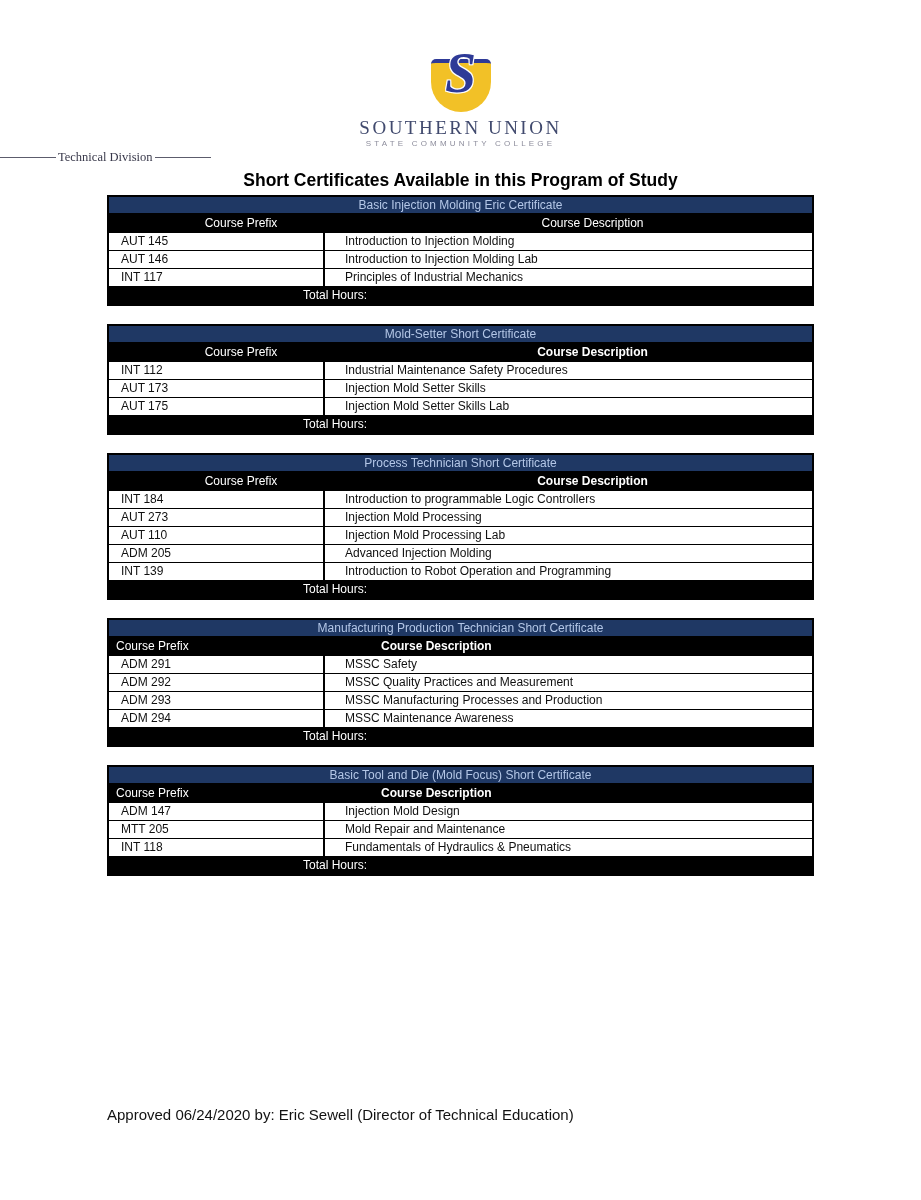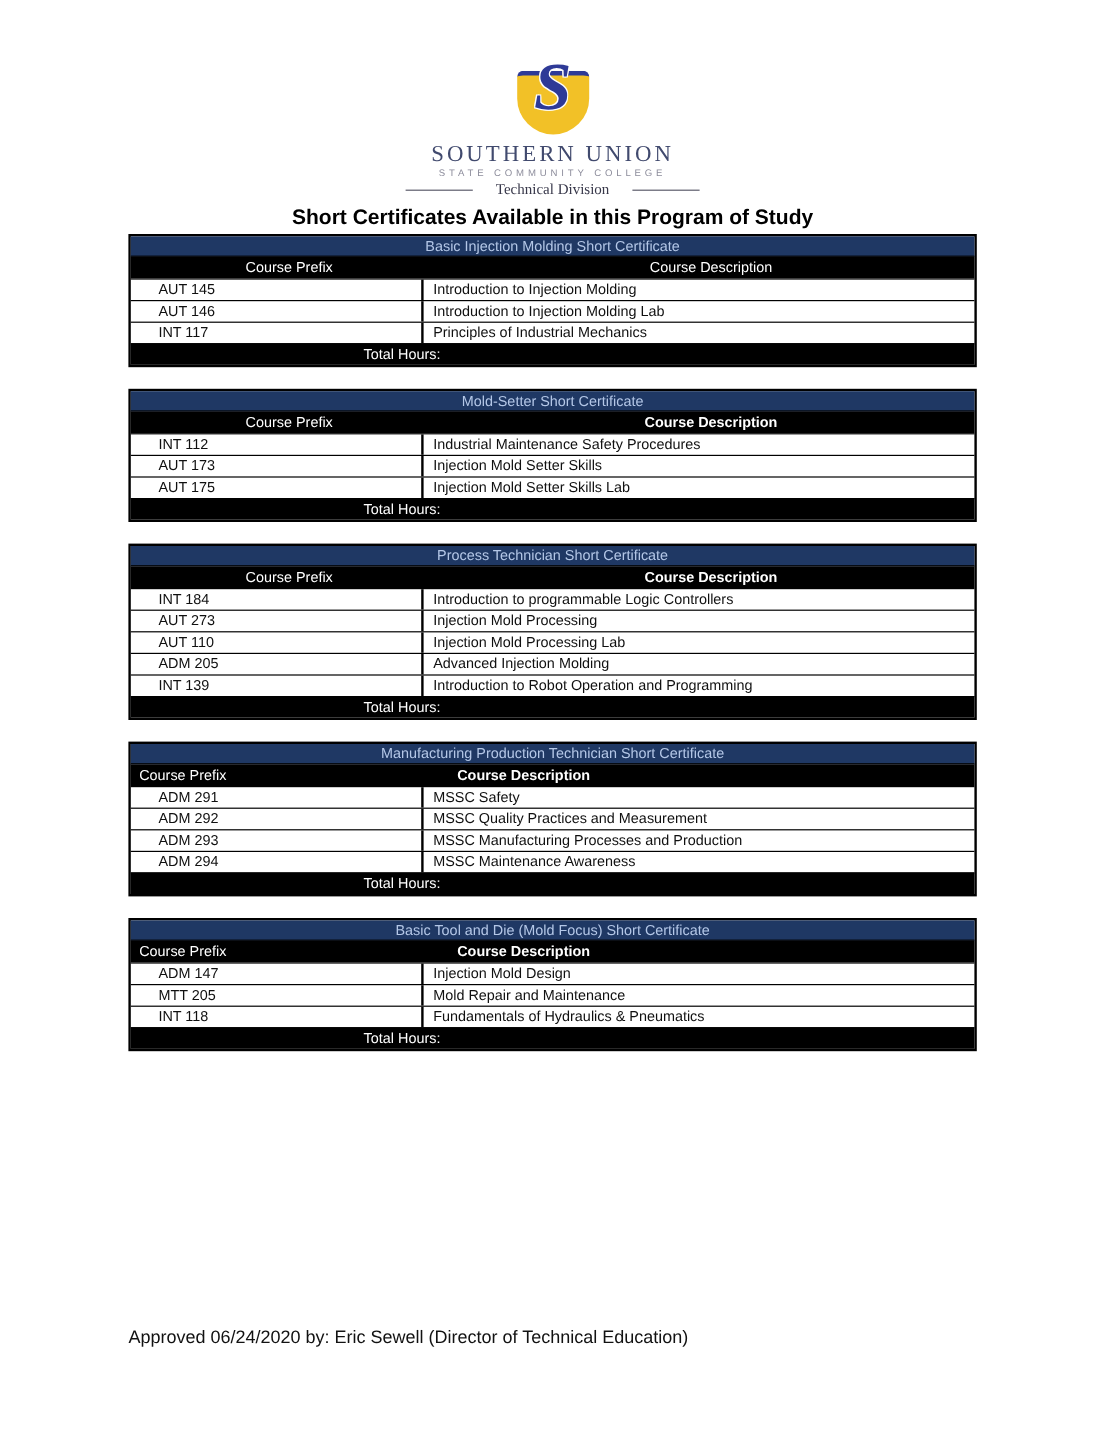--- a/index.html
+++ b/index.html
@@ -24,21 +24,21 @@
     text-shadow:-1px -1px 0 #fdfdfd, 1px -1px 0 #fdfdfd, -1px 1px 0 #fdfdfd, 1px 1px 0 #fdfdfd;
   }
   .college-name {
     margin-top:1px; font-family:"Liberation Serif", serif; font-size:19px;
     letter-spacing:2.5px; color:#414a6e;
   }
   .college-sub {
     margin-top:0px; font-family:Liberation Sans, sans-serif; font-size:8px;
     letter-spacing:3.2px; color:#8d8d9c;
   }
-  .division-row { display:flex; align-items:center; justify-content:center; gap:19px; margin-top:2px; }
+  .division-row { display:flex; align-items:center; justify-content:flex-start; gap:2px; margin-top:2px; }
   .division-line { width:56px; height:1px; background:#5c5c6c; }
   .division-text { font-family:"Liberation Serif", serif; font-size:12.5px; color:#38384a; }
 
   
   .page-title { text-align:center; font-size:17.5px; font-weight:bold; color:#000; margin-top:5px; }
 
   
   .tables { position:absolute; left:107px; top:195px; width:707px; }
   .cert-table { border:2px solid #000; margin-bottom:18px; background:#fff; }
   .t-title {
@@ -46,22 +46,22 @@
     line-height:16px; text-align:center; border-bottom:1px solid #000;
   }
   .t-head { display:flex; height:18px; background:#000; color:#fff; font-size:12px; line-height:18px; }
   .t-head .c1 { width:264px; }
   .t-head .c2 { flex:1; }
   .head-center .c1, .head-center .c2 { text-align:center; }
   .head-left .c1 { padding-left:7px; }
   .head-left .c2 { padding-left:8px; }
   .bold-desc .c2 { font-weight:bold; }
   .t-row { display:flex; height:18px; border-top:1px solid #000; font-size:12px; color:#101010; }
-  .t-row .c1 { width:244px; border-right:2px solid #000; padding-left:23px; line-height:17px; }
-  .t-row .c2 { flex:1; padding-left:8px; line-height:17px; }
+  .t-row .c1 { width:216px; border-right:2px solid #000; padding-left:12px; line-height:17px; }
+  .t-row .c2 { flex:1; padding-left:20px; line-height:17px; }
   .t-total { display:flex; height:18px; background:#000; color:#fff; font-size:12px; line-height:17px; border-top:1px solid #000;flex-direction:column; }
   .t-total .c1 { width:264px; text-align:right; padding-right:6px; }
   .t-total .c2 { flex:1; padding-left:10px; }
 
   
   .footer { position:absolute; left:107px; top:1106px; font-size:15px; color:#121212; }
 </style>
 </head>
 <body>
 
@@ -79,21 +79,21 @@
       <div class="division-text">Technical Division</div>
       <div class="division-line"></div>
     </div>
   </div>
 
   <div class="page-title">Short Certificates Available in this Program of Study</div>
 
   <div class="tables">
 
     <div class="cert-table">
-      <div class="t-title">Basic Injection Molding Short Certificate</div>
+      <div class="t-title">Basic Injection Molding Eric Certificate</div>
       <div class="t-head head-center">
         <div class="c1">Course Prefix</div>
         <div class="c2">Course Description</div>
       </div>
       <div class="t-row">
         <div class="c1">AUT 145</div>
         <div class="c2">Introduction to Injection Molding</div>
       </div>
       <div class="t-row">
         <div class="c1">AUT 146</div>

